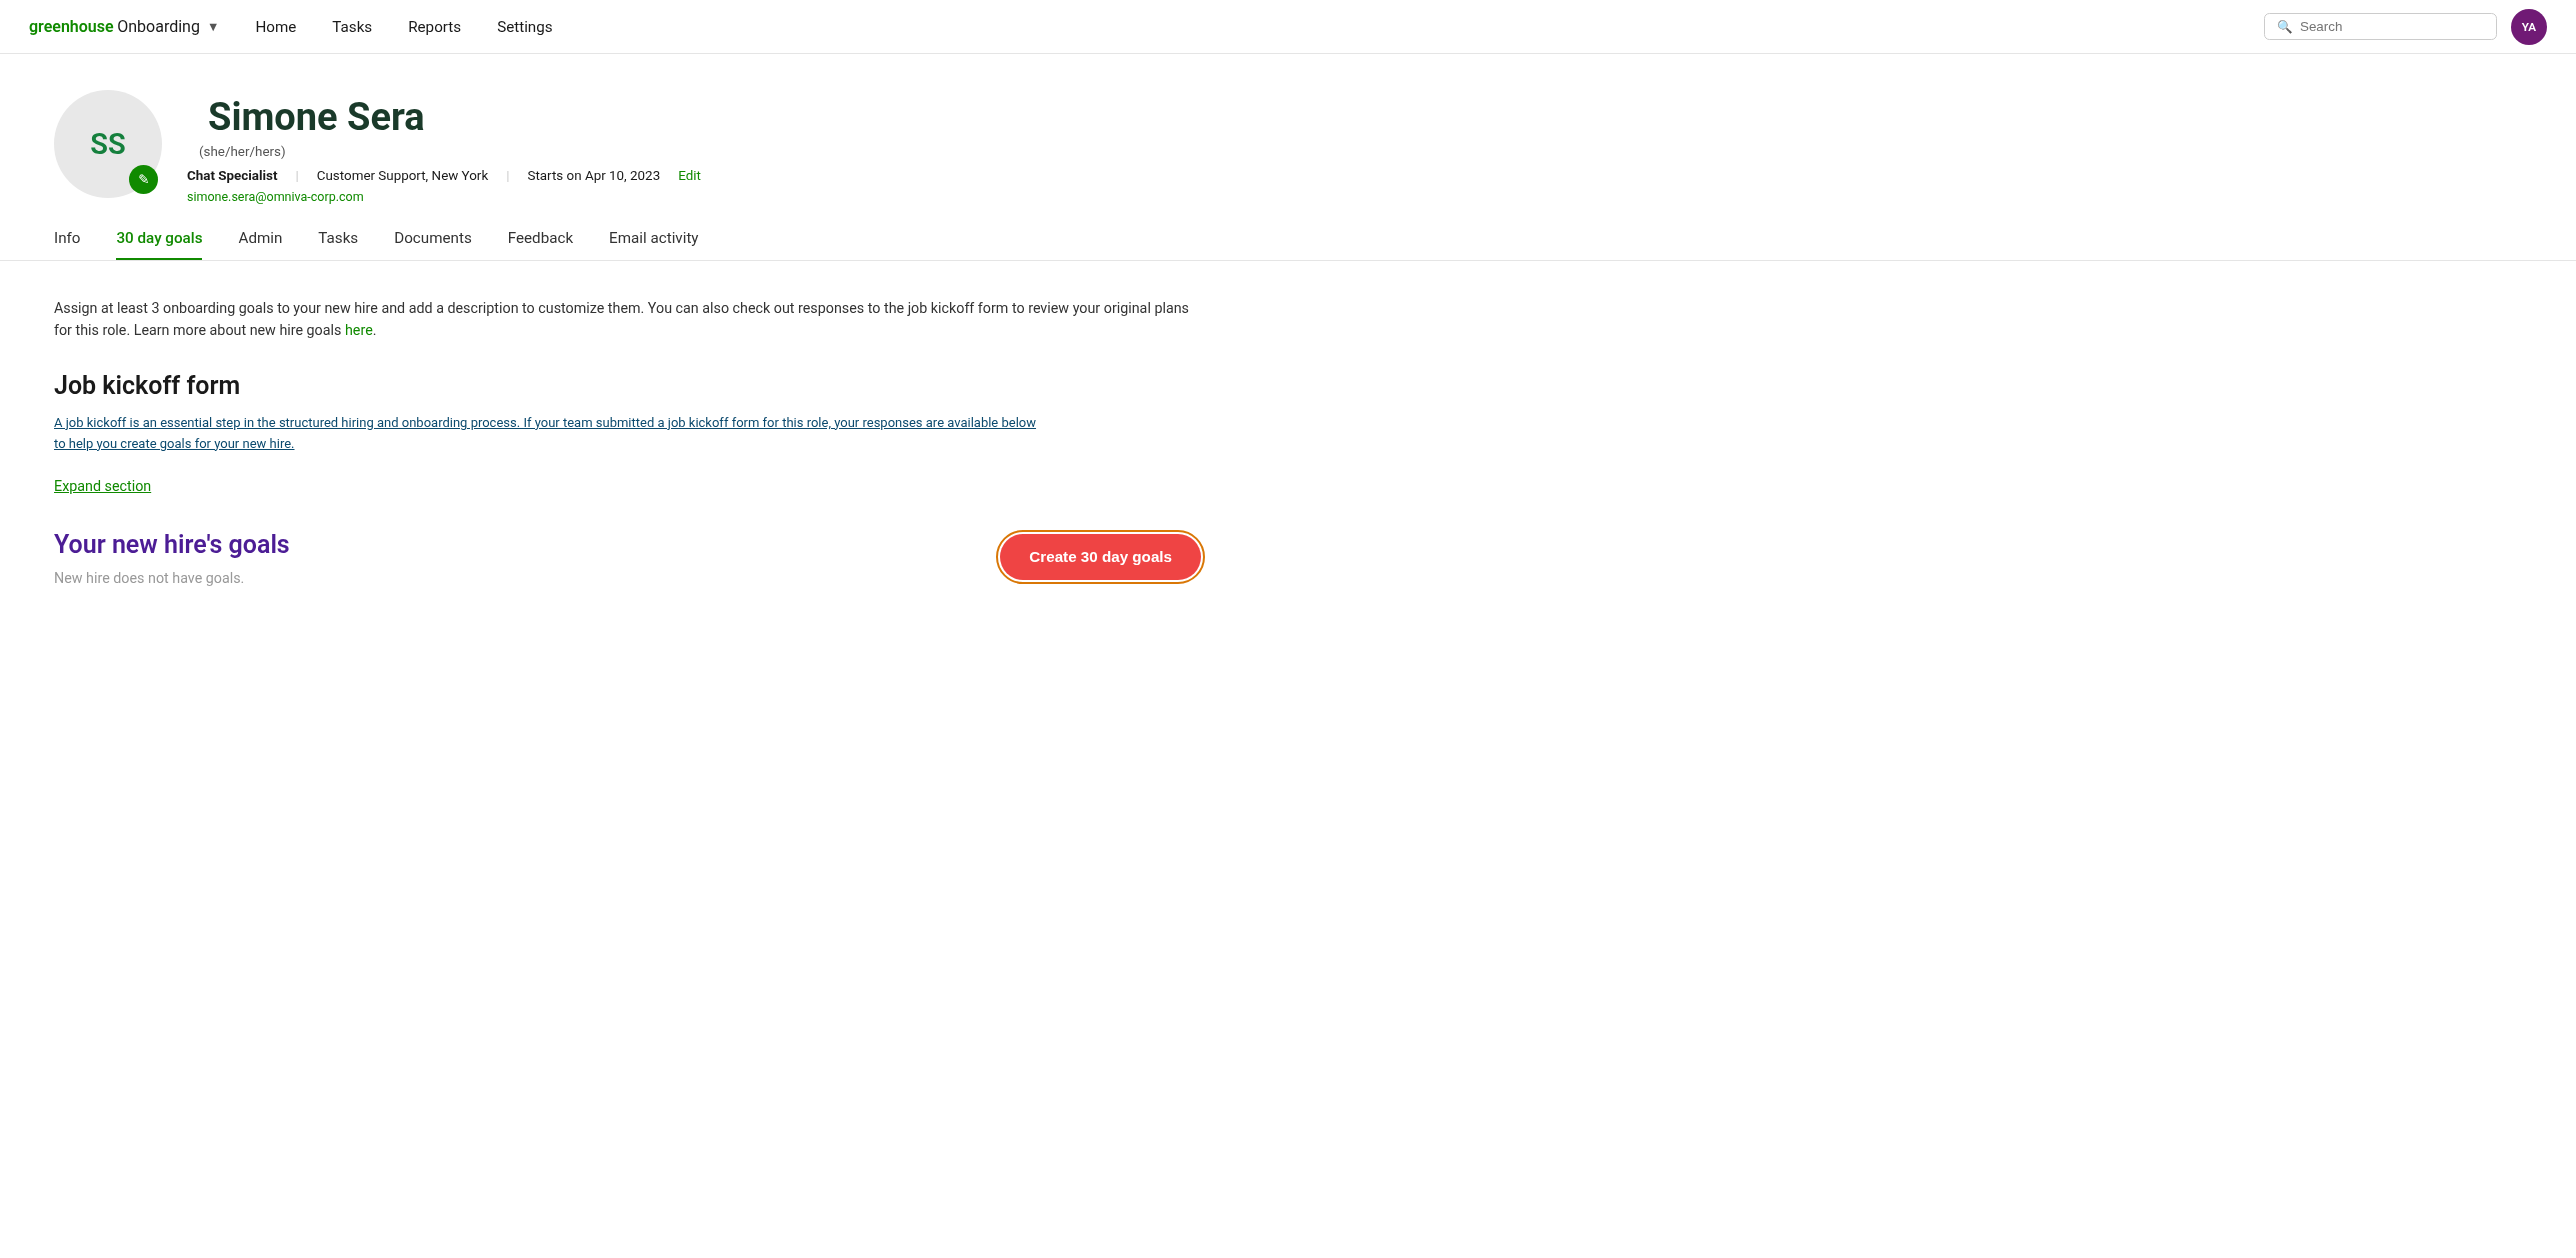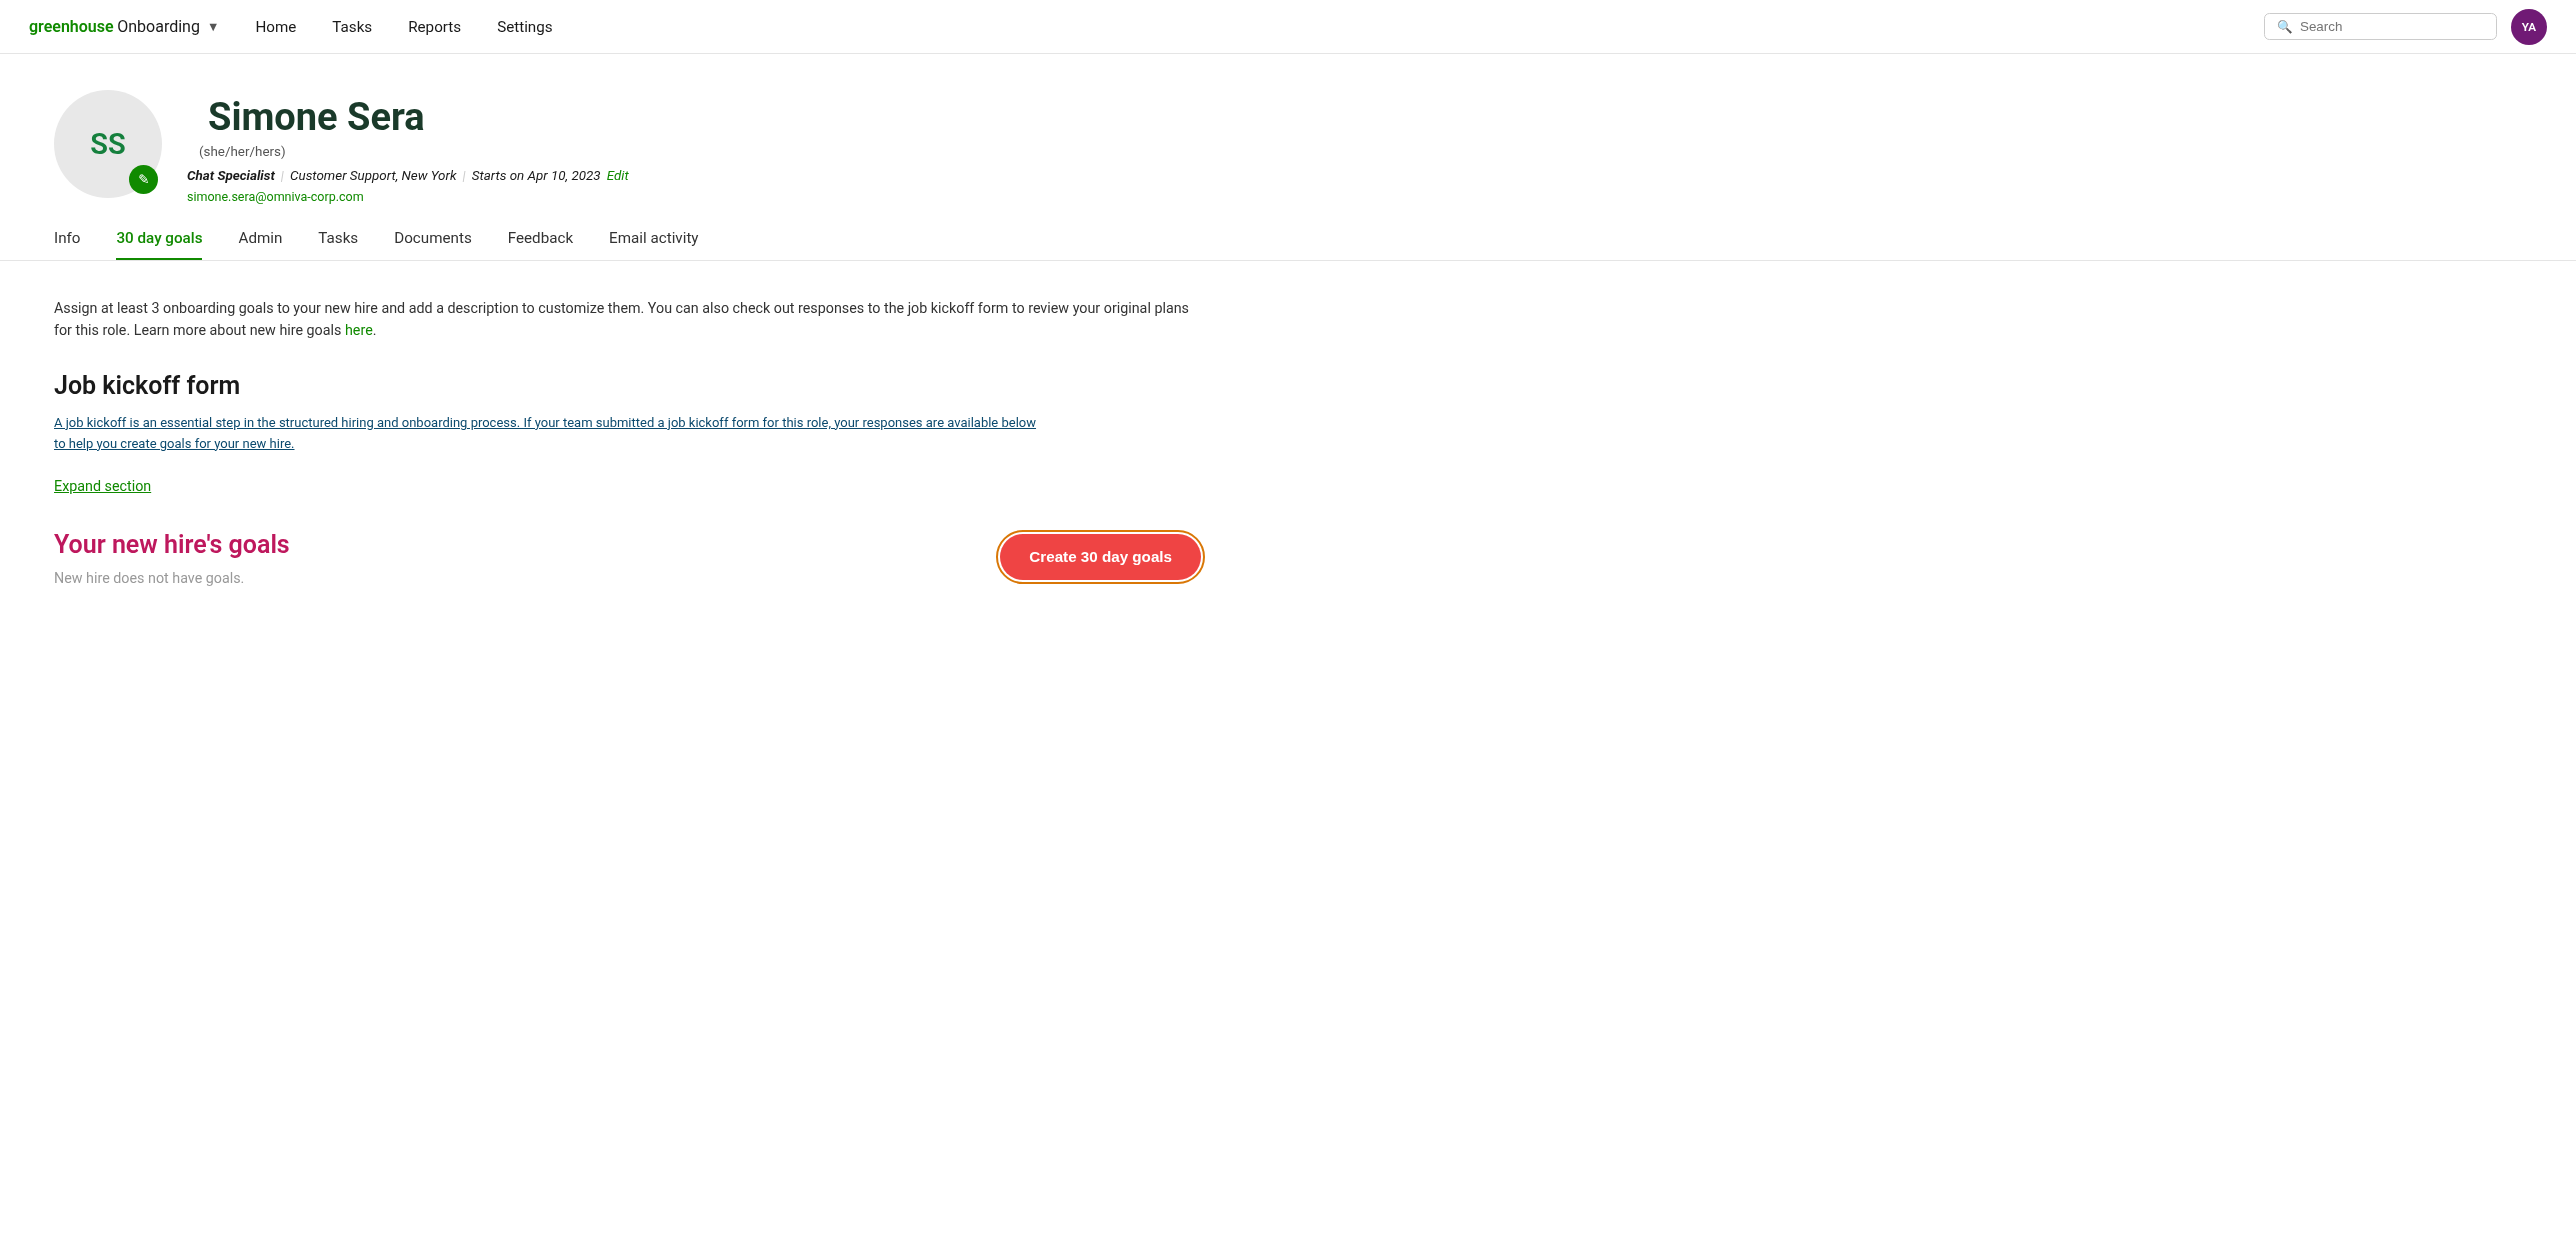--- a/index.html
+++ b/index.html
@@ -144,24 +144,23 @@
     .profile-pronouns {
       font-size: 13.4px;
       color: #555;
       margin-top: 5.4px;
       margin-bottom: 9px;
       margin-left: 12px;
     }
     .profile-meta {
       display: flex;
       align-items: center;
-      gap: 6px;
-      font-size: 13.4px;
-      color: #1a1a1a;
-      font-style: italic;
+      gap: 18px;
+      font-size: 13.4px;
+      color: #1a1a1a;
     }
     .profile-meta-title {
       font-weight: 700;
     }
     .profile-meta-sep {
       color: #ccc;
     }
     .profile-meta-edit {
       color: #108a00;
       text-decoration: none;
@@ -240,21 +239,21 @@
     .goals-row {
       display: flex;
       align-items: flex-start;
       justify-content: space-between;
       margin-top: 36px;
     }
     .goals-left {}
     .goals-title {
       font-size: 25px;
       font-weight: 600;
-      color: #be185d;
+      color: #4c1d95;
       text-align: right;
     }
     .goals-empty {
       font-size: 14.3px;
       color: #999;
       margin-top: 10.8px;
     }
     .create-btn {
       background: #ef4444;
       color: #fff;

